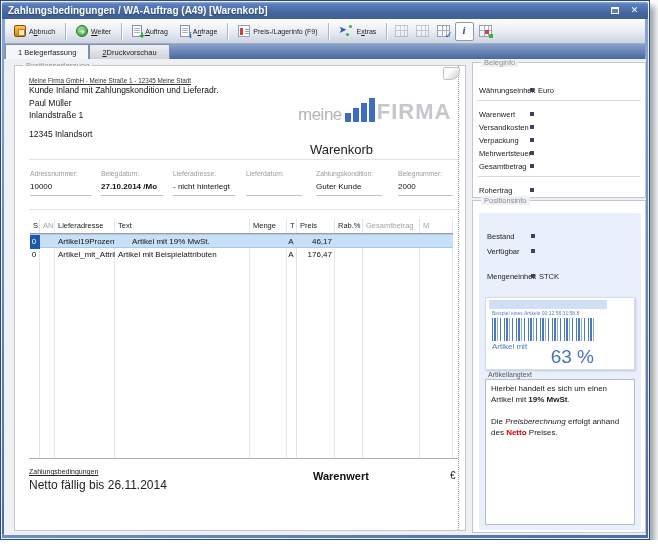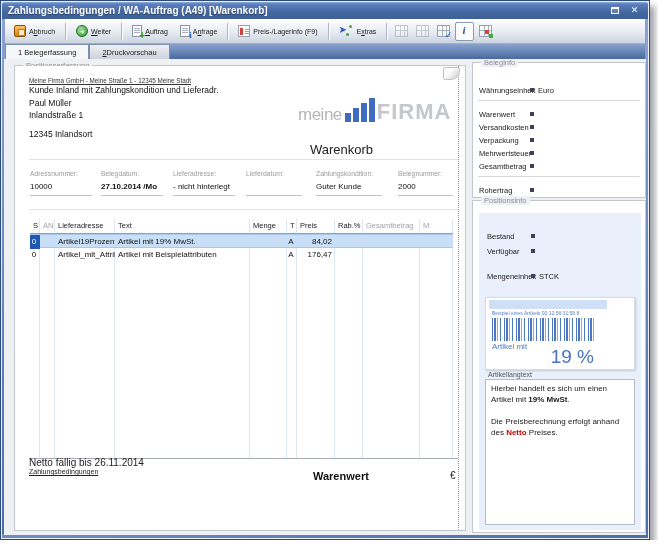--- a/index.html
+++ b/index.html
@@ -100,21 +100,21 @@
   .thead-line{position:absolute;left:0;top:14px;width:423px;height:1px;background:#9aa0a8}
   .trow{position:absolute;left:0;width:423px;height:14px}
   .trow.selected{background:#c9dff7;border-top:1px solid #aac8ea;border-bottom:1px solid #aac8ea}
   .td{position:absolute;top:0;height:14px;font-size:8px;color:#111;padding:2px 2px 0 3px;overflow:hidden;white-space:nowrap}
   .td.right{text-align:right;padding-right:3px}
   .td.center{text-align:center;padding-left:0}
   .td.sel-first{background:#1f58b0;color:#fff;text-align:center;padding-left:0}
   .tbottom-line{position:absolute;left:14px;top:392px;width:429px;height:1px;background:#a8adb5}
 
   .terms{left:14px;top:402px;font-size:7px;color:#222;text-decoration:underline}
-  .terms-val{left:14px;top:391px;font-size:10px;color:#222}
+  .terms-val{left:14px;top:412px;font-size:12px;color:#222}
   .total-label{left:298px;top:404px;font-size:11px;font-weight:bold;color:#111}
   .currency{left:435px;top:404px;font-size:10px;color:#222}
   .page-edge{position:absolute;left:443px;top:0;height:464px;border-left:1px dotted #9a9a9a}
   .page-curl{position:absolute;left:428px;top:1px;width:17px;height:13px;border:1px solid #c2c2c2;border-radius:2px 2px 9px 2px;
     background:linear-gradient(135deg,#fbfbfb 40%,#c9c9c9)}
 
   .beleginfo-fs{left:468px;top:3px;width:174px;height:136px}
   .bi-wrap{position:absolute;inset:0}
   .bi-label{position:absolute;left:6px;font-size:7.5px;color:#222;white-space:nowrap}
   .bi-value{position:absolute;font-size:7.5px;color:#222;white-space:nowrap}
@@ -290,24 +290,24 @@
             <div class="vline" style="left: 332px;"></div>
             <span class="th gray" style="left: 333px; width: 57px;">Gesamtbetrag</span>
             <div class="vline" style="left: 389px;"></div>
             <span class="th gray" style="left: 390px; width: 33px;">M</span>
             <div class="vline" style="left: 422px;"></div>
             <div class="thead-line"></div>
             <div class="trow selected" style="top: 15px;">
               <span class="td center sel-first" style="left: 0px; width: 10px;">0</span>
               <span class="td" style="left: 10px; width: 15px;"></span>
               <span class="td" style="left: 25px; width: 60px;">Artikel19Prozent</span>
-              <span class="td" style="left: 85px; width: 135px;">Artikel mit 19% MwSt.</span>
+              <span class="td" style="left: 99px; width: 135px;">Artikel mit 19% MwSt.</span>
               <span class="td" style="left: 220px; width: 37px;"></span>
               <span class="td center" style="left: 257px; width: 10px;">A</span>
-              <span class="td right" style="left: 267px; width: 38px;">84,02</span>
+              <span class="td right" style="left: 267px; width: 38px;">46,17</span>
               <span class="td" style="left: 305px; width: 28px;"></span>
               <span class="td" style="left: 333px; width: 57px;"></span>
               <span class="td" style="left: 390px; width: 33px;"></span>
             </div>
             <div class="trow" style="top: 29px;">
               <span class="td center" style="left: 0px; width: 10px;">0</span>
               <span class="td" style="left: 10px; width: 15px;"></span>
               <span class="td" style="left: 25px; width: 60px;">Artikel_mit_Attribu</span>
               <span class="td" style="left: 85px; width: 135px;">Artikel mit Beispielattributen</span>
               <span class="td" style="left: 220px; width: 37px;"></span>
@@ -372,22 +372,22 @@
             <div class="st-label" style="top: 59px;">Mengeneinheit</div>
             <div class="bullet" style="top: 61px; left: 52px;"></div>
             <div class="st-value" style="top: 59px; left: 60px;">STCK</div>
           </div>
 
         <div class="article-card">
           <div class="card-header"></div>
           <div class="card-caption">Beispiel eines Artikels 00:12:56:31:58.8</div>
           <div class="barcode"></div>
           <div class="card-line1">Artikel mit</div>
-          <div class="card-line2">19 %</div>
+          <div class="card-line2">63 %</div>
         </div>
 
         <div class="lt-label">Artikellangtext</div>
-        <div class="lt-box" id="longtext-box"><span>Hierbei handelt es sich um einen Artikel mit </span><span style="font-weight: bold;">19% MwSt</span><span>.</span><br><br><span>Die </span><span style="">Preisberechnung</span><span> erfolgt anhand des </span><span style="font-weight: bold; color: rgb(204, 0, 0);">Netto</span><span> Preises.</span></div>
+        <div class="lt-box" id="longtext-box"><span>Hierbei handelt es sich um einen Artikel mit </span><span style="font-weight: bold;">19% MwSt</span><span>.</span><br><br><span>Die </span><span style="font-style: italic;">Preisberechnung</span><span> erfolgt anhand des </span><span style="font-weight: bold; color: rgb(204, 0, 0);">Netto</span><span> Preises.</span></div>
       </div>
     </div>
 
   </div>
 </div>
 
 </body></html>

